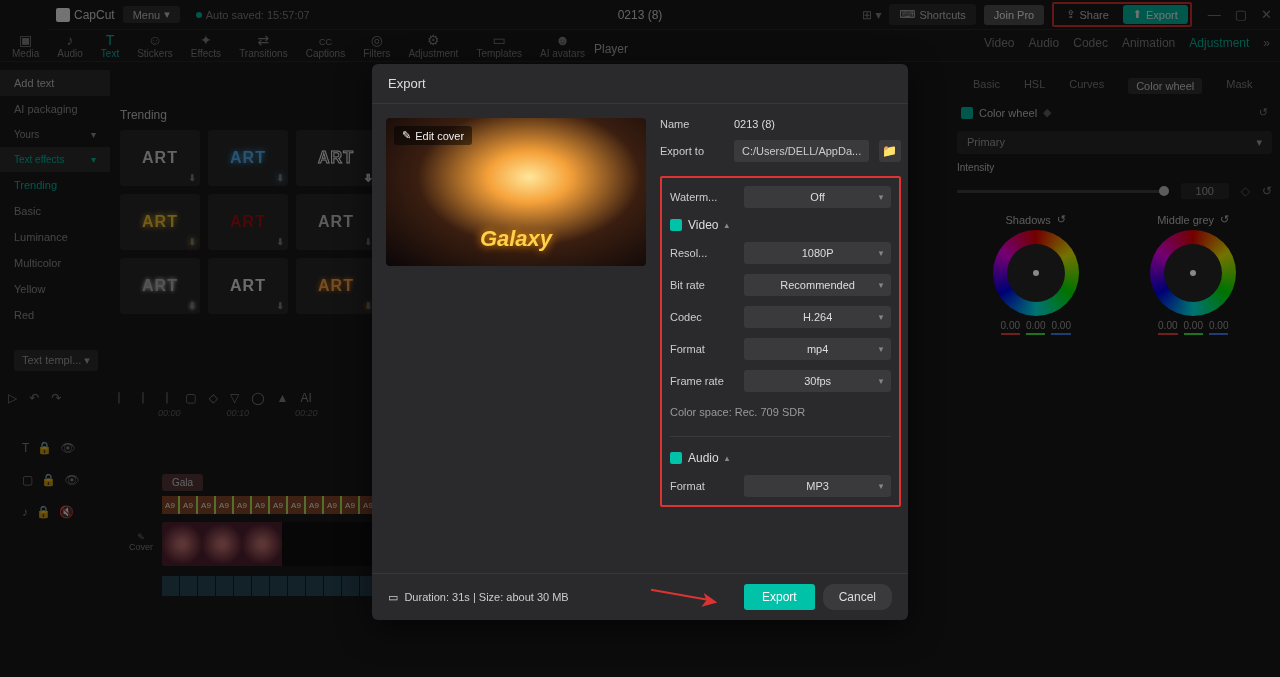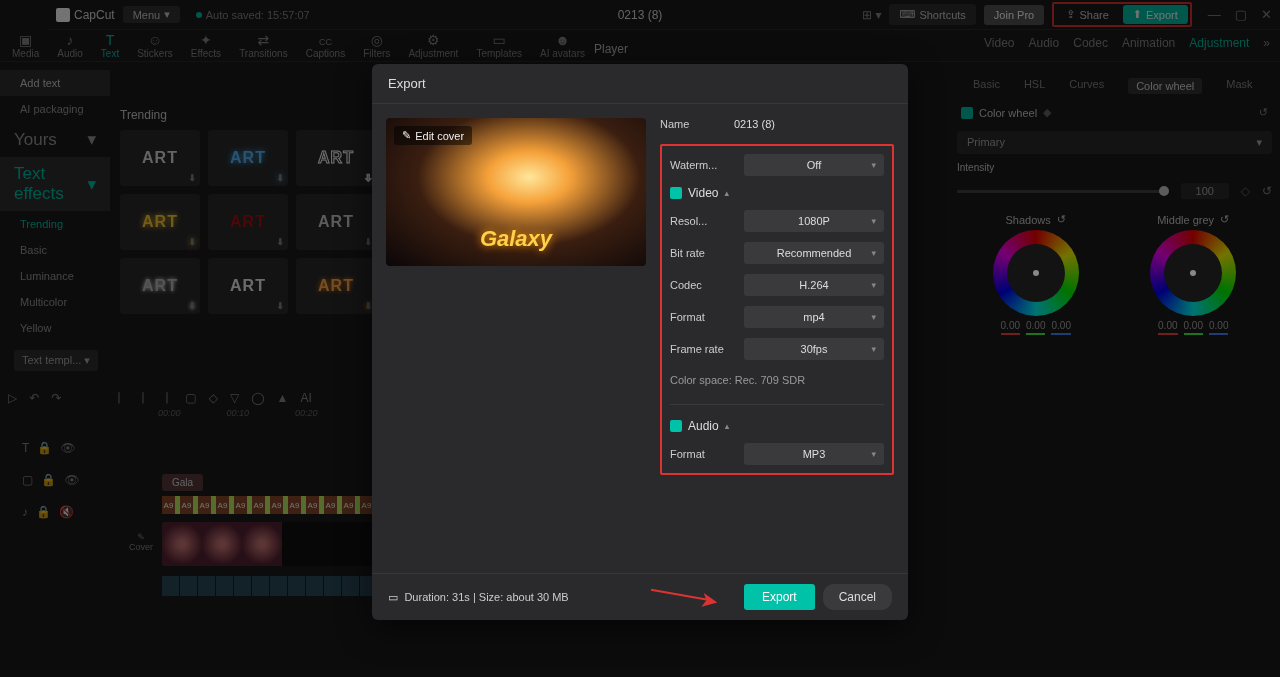--- a/index.html
+++ b/index.html
@@ -29,23 +29,23 @@
 
 
 .inspectortabs { position: absolute; right: 10px; top: 36px; display: flex; gap: 14px; font-size: 12px; color: #888; }
 .inspectortabs .active { color: #00c2a8; }
 
 
 .player-label { position: absolute; left: 594px; top: 42px; color: #bbb; font-size: 12px; }
 
 
 .leftpanel { position: absolute; left: 0; top: 62px; width: 110px; background: #1c1c1e; padding: 8px 0; }
-.left-item { padding: 7px 20px; color: #999; font-size: 11px; cursor: pointer; }
+.left-item { padding: 7px 14px; color: #999; font-size: 11px; cursor: pointer; }
 .left-item.sel { color: #00c2a8; }
-.left-dropdown { padding: 7px 14px; color: #999; font-size: 17px; display: flex; justify-content: space-between; align-items: center; }
+.left-dropdown { padding: 7px 14px; color: #999; font-size: 10px; display: flex; justify-content: space-between; align-items: center; }
 
 
 .trending { position: absolute; left: 120px; top: 108px; color: #ccc; font-size: 12px; }
 .tgrid { position: absolute; left: 120px; top: 130px; display: grid; grid-template-columns: repeat(3, 80px); gap: 8px; }
 .tcell { width: 80px; height: 56px; background: #2a2a2c; border-radius: 3px; display: flex; align-items: center; justify-content: center; color: #777; font-weight: 900; font-size: 16px; position: relative; letter-spacing: 1px; }
 .tcell .dl { position: absolute; right: 3px; bottom: 3px; font-size: 9px; color: #888; }
 .texttmpl { position: absolute; left: 14px; top: 350px; background: #2f2f31; padding: 4px 8px; border-radius: 3px; font-size: 11px; color: #aaa; }
 
 
 .inspector { position: absolute; right: 8px; top: 74px; width: 315px; }
@@ -69,21 +69,21 @@
 .preset-btn { background: #00c2a8; color: #0c2c28; padding: 4px 8px; font-size: 10px; border-radius: 3px; }
 .applyall-btn { background: #333; color: #ccc; padding: 4px 8px; font-size: 10px; border-radius: 3px; }
 
 
 .timeline-tools { position: absolute; left: 8px; top: 388px; right: 8px; height: 20px; display: flex; align-items: center; gap: 12px; color: #888; font-size: 12px; }
 .timeline { position: absolute; left: 8px; top: 408px; right: 8px; bottom: 8px; background: #1c1c1e; }
 .ruler { height: 20px; display: flex; color: #666; font-size: 9px; padding-left: 150px; gap: 46px; font-style: italic; }
 .track { height: 24px; display: flex; align-items: center; padding-left: 14px; gap: 8px; color: #888; margin-top: 8px; }
 .clip-galaxy { position: absolute; left: 154px; top: 66px; background: #5a3a3a; color: #ddd; font-size: 10px; padding: 3px 10px; border-radius: 3px; }
 .clip-a9 { position: absolute; left: 154px; top: 88px; display: flex; }
-.a9seg { width: 18px; height: 18px; background: #8a4a2a; border-right: 5px solid #bef264; font-size: 8px; color: #fff; display: flex; align-items: center; justify-content: center; }
+.a9seg { width: 18px; height: 18px; background: #8a4a2a; border-right: 2px solid #bef264; font-size: 8px; color: #fff; display: flex; align-items: center; justify-content: center; }
 .clip-video { position: absolute; left: 154px; top: 114px; width: 240px; height: 44px; background: #3a2a4a; border-radius: 3px; overflow: hidden; display: flex; }
 .clip-video-thumb { width: 40px; height: 100%; background: radial-gradient(circle, #c77 10%, #523 70%); }
 .clip-audio { position: absolute; left: 154px; top: 168px; display: flex; }
 .audseg { width: 18px; height: 20px; background: #2a4a5a; border-right: 1px solid #1c1c1e; }
 .cover-btn { position: absolute; left: 118px; top: 124px; width: 30px; color: #888; font-size: 9px; text-align: center; }
 
 
 .modal-backdrop { position: absolute; inset: 0; background: rgba(0,0,0,0.55); }
 .modal { position: absolute; left: 372px; top: 64px; width: 536px; height: 556px; background: #2a2a2c; border-radius: 6px; padding: 0; display: flex; flex-direction: column; box-shadow: 0 8px 32px rgba(0,0,0,0.6); }
 .modal-title { padding: 12px 16px; color: #ddd; font-size: 13px; border-bottom: 1px solid #383838; }
@@ -392,20 +392,29 @@
             <span>Edit cover</span>
           </div>
         <div class="galaxy-text">Galaxy</div>
       </div>
     </div>
     <div class="settings-col">
       <div class="setting-row">
         <div class="setting-label">Name</div>
         <div class="setting-val-text">0213 (8)</div>
       </div>
+      <div class="setting-row">
+        <div class="setting-label">Export to</div>
+        <div class="setting-input">
+            <span>C:/Users/DELL/AppDa...</span>
+          </div>
+        <div class="folder-icon">
+            <span>📁</span>
+          </div>
+      </div>
 
       <div class="redbox-settings">
         <div class="setting-row">
           <div class="setting-label">Waterm...</div>
           <div class="setting-select">Off</div>
         </div>
         <div class="section-header">
           <span class="cb"></span>
           <span>Video</span>
           <span style="color:#888;font-size:9px;">▴</span>

